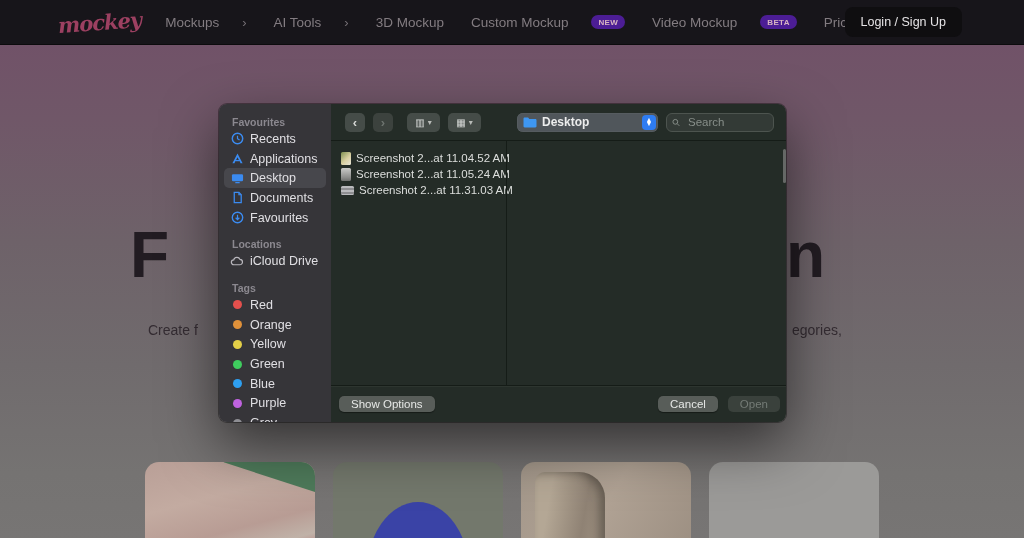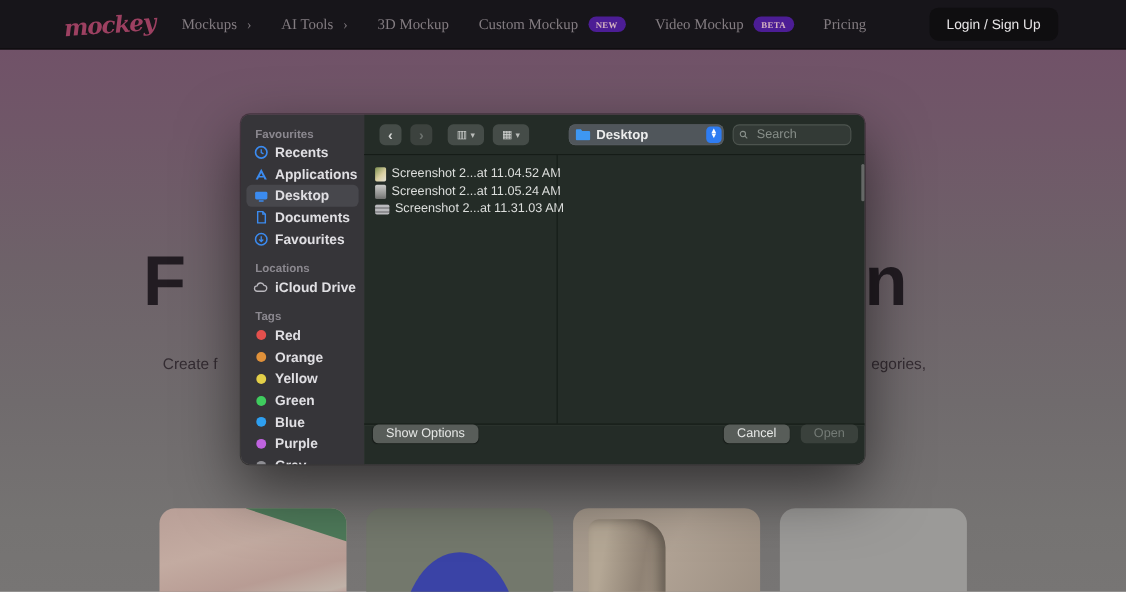--- a/index.html
+++ b/index.html
@@ -7,21 +7,21 @@
   body { font-family:"Liberation Sans", sans-serif; position:relative;
          background:linear-gradient(180deg,#714f68 0%,#705768 22%,#6e6269 45%,#706b6d 68%,#757372 88%,#777574 100%); }
 
   
   .site-header { position:absolute; top:0; left:0; width:1024px; height:45px;
                  background:#17151a; display:flex; align-items:center; z-index:5;
                  border-bottom:1px solid #0c0b0d; }
   .logo { margin-left:58px; font-family:"DejaVu Serif", serif; font-style:italic; font-weight:bold;
           font-size:21px; color:#9c4061; letter-spacing:-1px; transform:rotate(-4deg); }
   .nav { display:flex; align-items:center; gap:27px; margin-left:24px; }
-  .nav-item { display:flex; align-items:center; gap:9px; color:#837c81; font-size:13.5px; cursor:pointer;font-family:Liberation Serif, serif; }
+  .nav-item { display:flex; align-items:center; gap:23px; color:#837c81; font-size:13.5px; cursor:pointer; }
   .nav-chevron { font-size:13px; color:#767075; }
   .nav-badge { font-size:8px; font-weight:bold; letter-spacing:.3px; color:#d7b4c2;
                background:#4c1d95; border-radius:8px; padding:2.5px 7px; }
   .login-btn { position:absolute; right:62px; top:7px; height:30px; padding:0 16px;
                background:#0f0e10; color:#e6e4e6; font-size:12.5px; border:none; border-radius:8px;
                display:flex; align-items:center; cursor:pointer; }
 
   
   .heading-frag { position:absolute; top:218px; font-weight:800; font-size:64px; color:#221c22; z-index:1; }
   .heading-left { left:130px; }
@@ -53,21 +53,21 @@
             box-shadow:0 22px 55px rgba(0,0,0,.55), 0 0 0 1px rgba(0,0,0,.35); }
 
   
   .dlg-sidebar { width:112px; background:#363539; padding:8px 0 0 0; flex:none; }
   .side-title { font-size:10.5px; font-weight:bold; color:#8b888f; padding-left:13px; height:15px;
                 display:flex; align-items:center; margin-top:9px; }
   .side-title:first-child { margin-top:2px; }
   .side-item { height:19.7px; display:flex; align-items:center; gap:6px; padding-left:6px;
                margin:0 5px; border-radius:5px; cursor:pointer; }
   .side-item.selected { background:#47474c; }
-  .side-item .lbl { font-size:12.5px; font-weight:700; color:#e0dfe3; white-space:nowrap; }
+  .side-item .lbl { font-size:12.5px; font-weight:400; color:#e0dfe3; white-space:nowrap; }
   .side-icon { width:14px; height:14px; flex:none; display:flex; align-items:center; justify-content:center; }
   .tag-dot { width:9px; height:9px; border-radius:50%; flex:none; margin:0 2.5px; }
 
   
   .dlg-content { flex:1; background:#242c27; display:flex; flex-direction:column; position:relative; }
 
   
   .dlg-toolbar { height:37px; display:flex; align-items:center; padding:0 14px; gap:8px; flex:none;
                  border-bottom:1px solid #151c17; }
   .tb-btn { height:19px; background:#454c48; border:none; border-radius:5px; color:#d6d8d6;
@@ -99,21 +99,21 @@
   .fi1 { width:10px; height:13px; background:linear-gradient(135deg,#7e9050 0%,#d9d0a2 55%,#e7e4d7 100%); }
   .fi2 { width:10px; height:13px; background:linear-gradient(180deg,#cacac8 0%,#8f908e 70%,#6f706e 100%); }
   .fi3 { width:13px; height:9px; background:linear-gradient(180deg,#efe9e7 0%,#e3d3d3 55%,#d5a3ad 100%); }
   .fi4 { width:13px; height:9px; background:repeating-linear-gradient(180deg,#bababd 0 2px,#8e8e91 2px 4px); }
   .fi5 { width:13px; height:9px; background:linear-gradient(90deg,#b05a50 0 3px,#2f2f31 3px 8px,#535355 8px); }
   .dlg-scrollbar { position:absolute; right:2px; top:8px; width:3px; height:34px; border-radius:2px;
                    background:#9a9a9a; opacity:.55; }
 
   
   .dlg-footer { height:37px; flex:none; border-top:1px solid #151c17; box-shadow:0 1px 0 #2d352f inset;
-                display:flex; align-items:flex-start; padding:0 8px; }
+                display:flex; align-items:center; padding:0 8px; }
   .dlg-btn { height:16.5px; border:none; border-radius:5px; font-size:11.5px; padding:0 12px;
              display:flex; align-items:center; cursor:pointer; font-family:"Liberation Sans", sans-serif; }
   .btn-gray { background:#585d59; color:#e6e8e6; box-shadow:0 .5px 1px rgba(0,0,0,.4); }
   .btn-open { background:#3a413c; color:#747b76; margin-left:10px; }
   .footer-right { margin-left:auto; display:flex; }
 </style>
 </head>
 <body>
 
 <div class="site-header">

